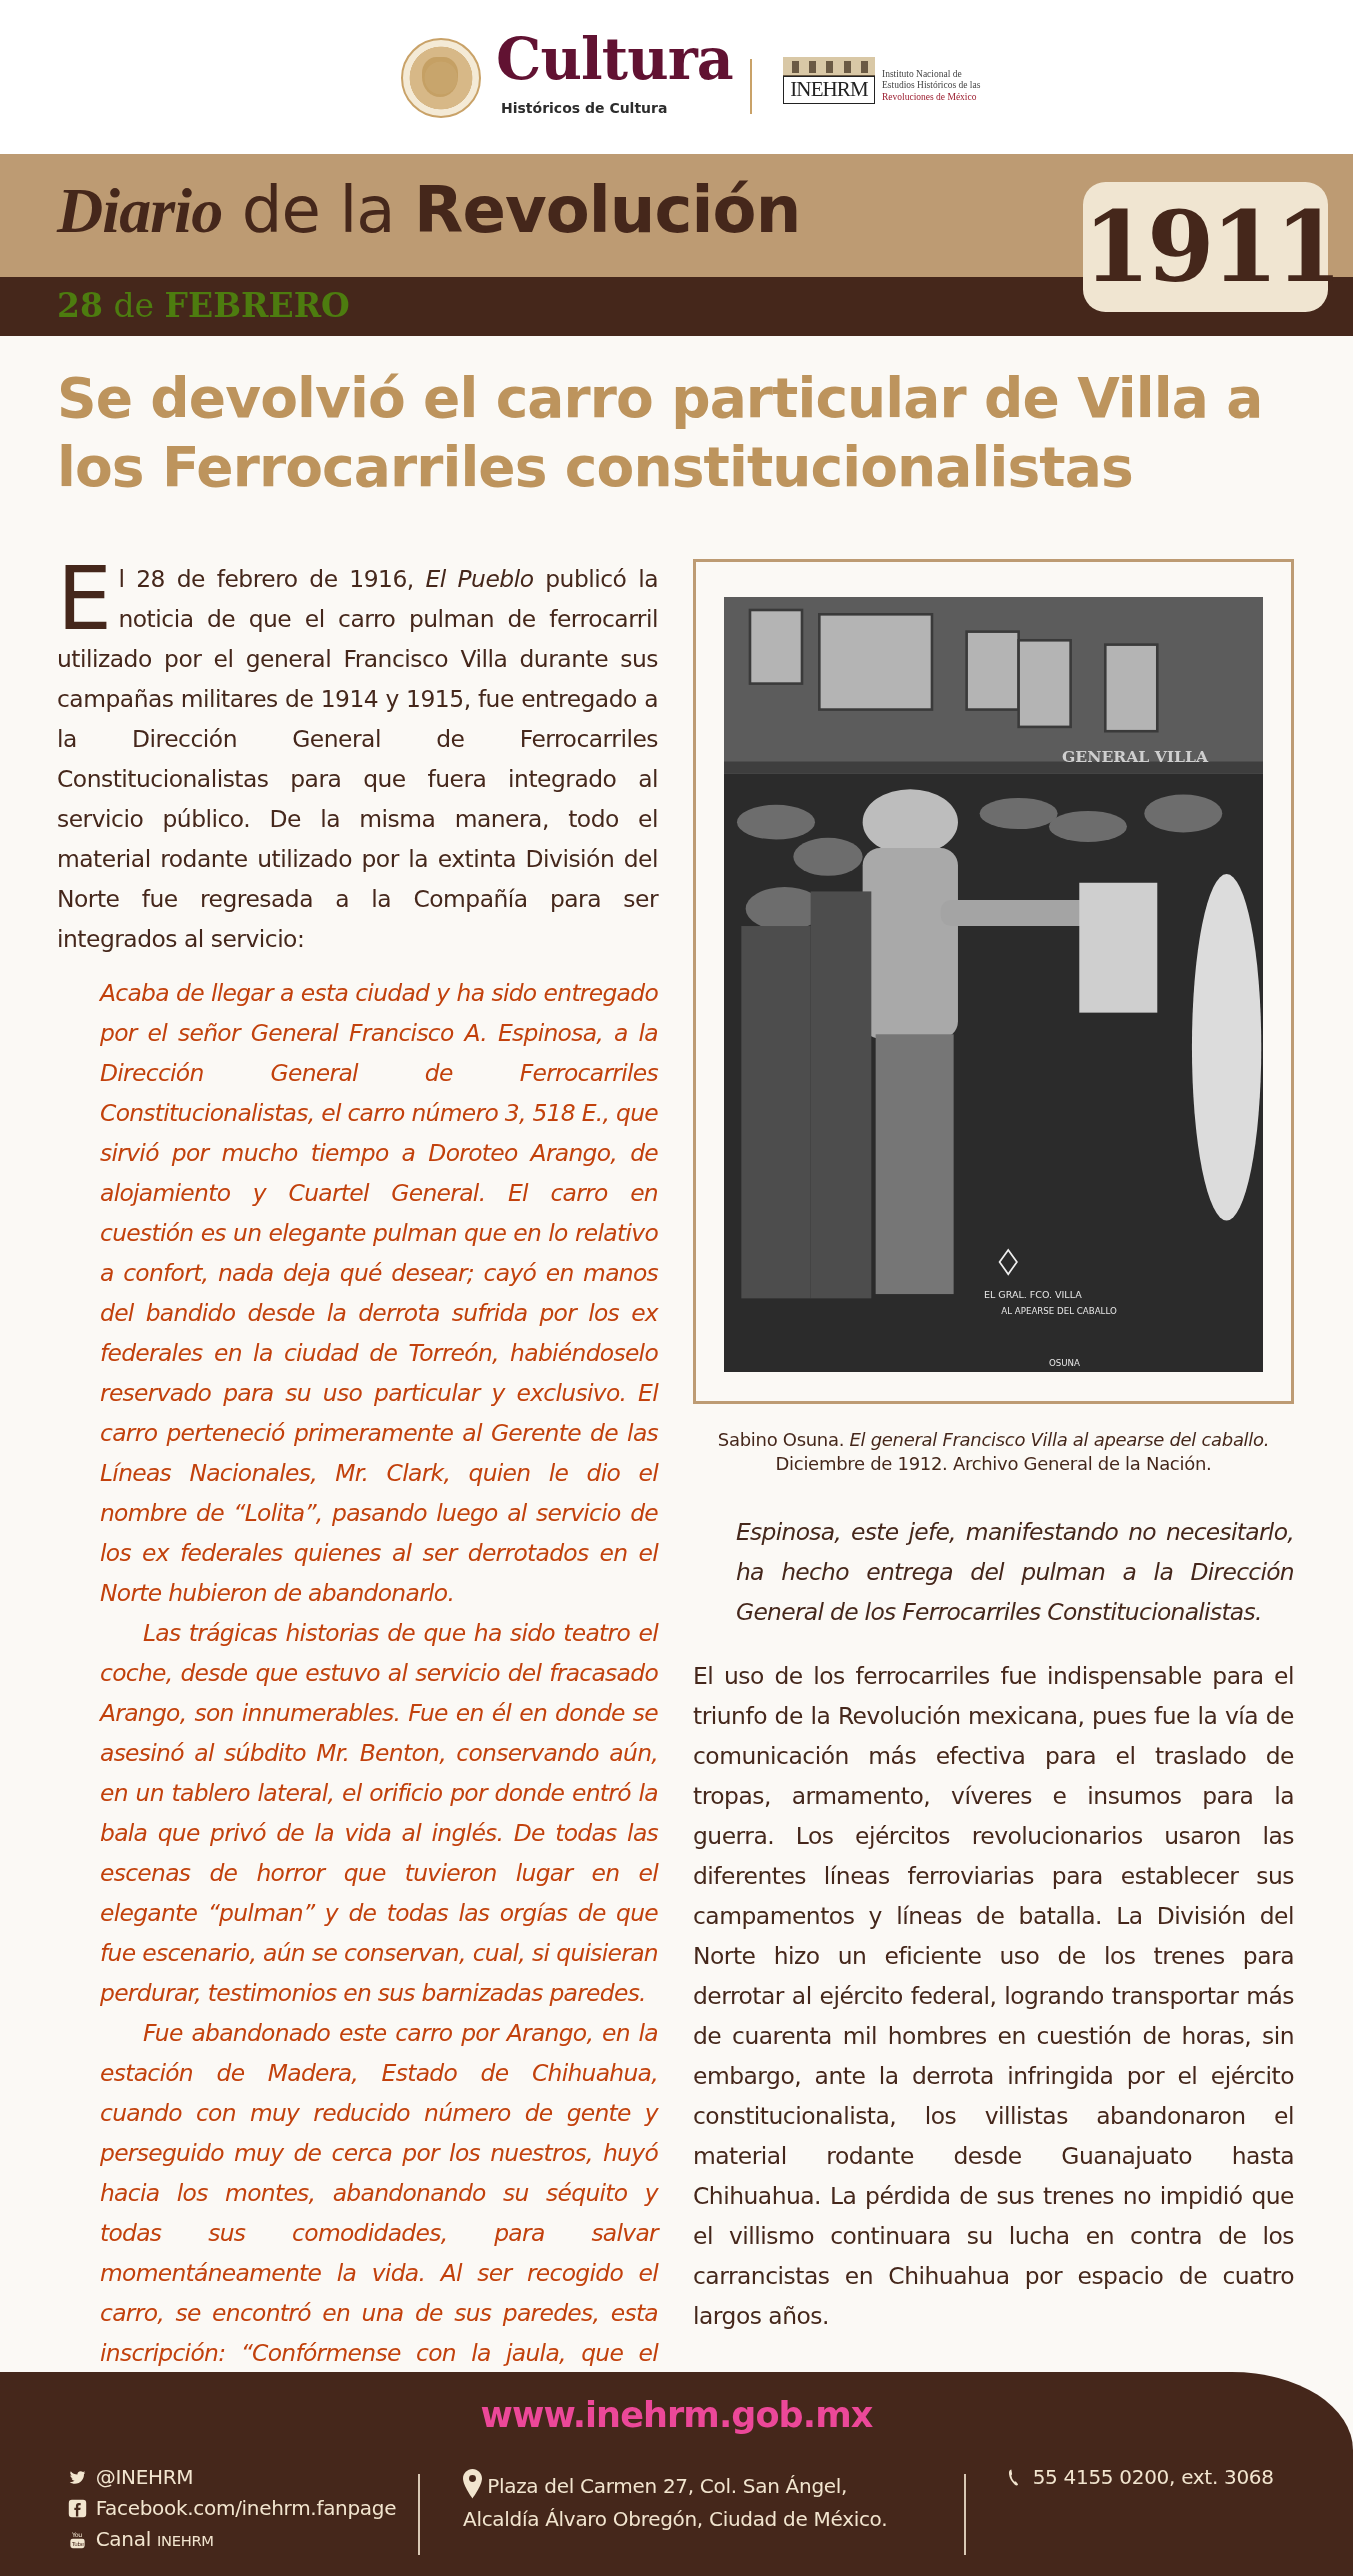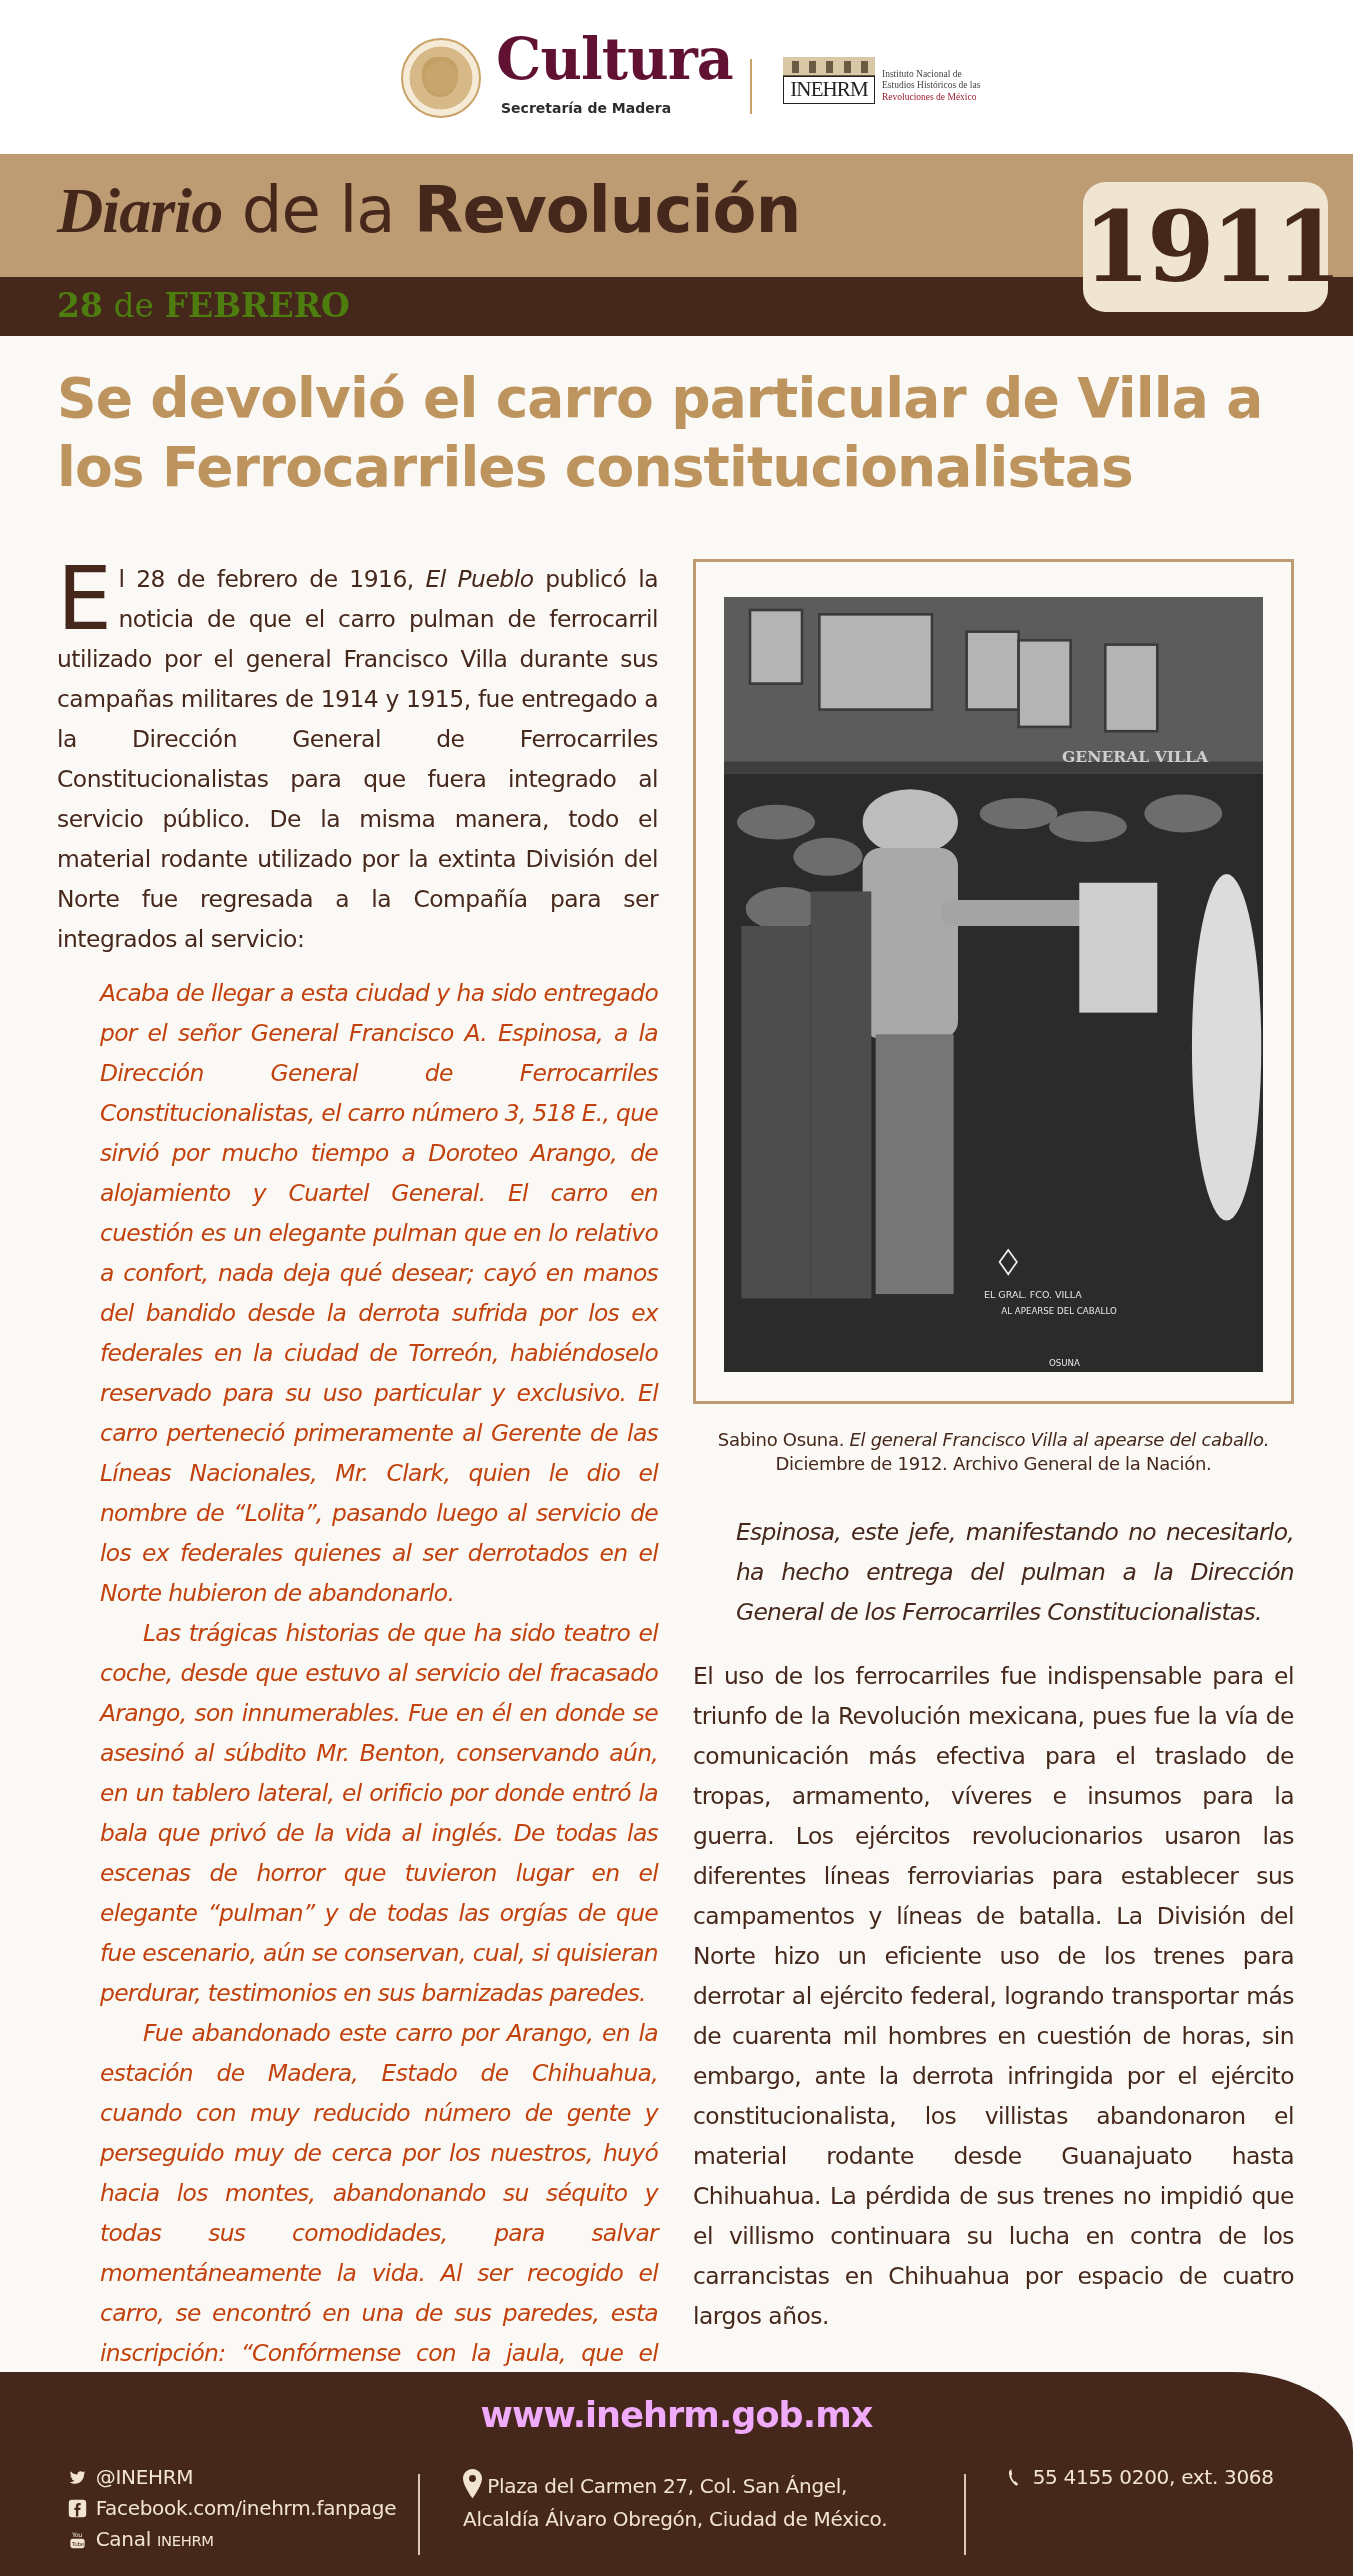--- a/index.html
+++ b/index.html
@@ -60,37 +60,37 @@
   .caption { margin-top: 24px; text-align: center; font-size: 18px; line-height: 24px; color: #45271b; letter-spacing: -0.3px; }
   .caption em { font-style: italic; }
   .quote-right { margin: 36px 0 0 43px; font-style: italic; font-size: 23.4px; line-height: 40px; text-align: justify;
           color: #45271b; letter-spacing: -0.7px; }
   .body-p.right { margin-top: 24px; }
 
   
   .footer { position: absolute; left: 0; top: 2372px; width: 1353px; height: 204px; background: #45271b;
           border-top-right-radius: 121px 78px; }
   .footer-url { position: absolute; left: 0; top: 22.5px; width: 1353px; text-align: center; font-weight: bold;
-          font-size: 35px; color: #f0abfc; letter-spacing: -0.9px; }
+          font-size: 35px; color: #ec4899; letter-spacing: -0.9px; }
   .footer-col { position: absolute; color: #f2e5cf; font-size: 20px; line-height: 33px; letter-spacing: -0.3px; }
   .social-item { display: flex; align-items: center; gap: 8.7px; height: 31px; }
   .ico { display: inline-block; width: 19px; height: 19px; flex: 0 0 19px; }
   .footer-sep { position: absolute; top: 102px; width: 1.7px; height: 81px; background: #f2e5cf; opacity: .85; }
   .addr-pin { display: inline-block; vertical-align: -5.2px; margin-right: 5.2px; }
   .small-caps { font-size: 14.7px; }
 </style>
 </head>
 <body>
 
 <div class="logo-bar">
   <div class="seal" title="ESTADOS UNIDOS MEXICANOS">
     <div class="seal-inner"></div>
   </div>
   <div class="cultura-word">Cultura</div>
-  <div class="cultura-sub">Secretaría de Madera</div>
+  <div class="cultura-sub">Históricos de Cultura</div>
   <div class="logo-divider"></div>
   <div class="inehrm-building">
     <i style="left:8.7px"></i>
       <i style="left:26px"></i>
       <i style="left:43px"></i>
       <i style="left:61px"></i>
       <i style="left:78px"></i>
   </div>
   <div class="inehrm-box">INEHRM</div>
   <div class="inehrm-text">

